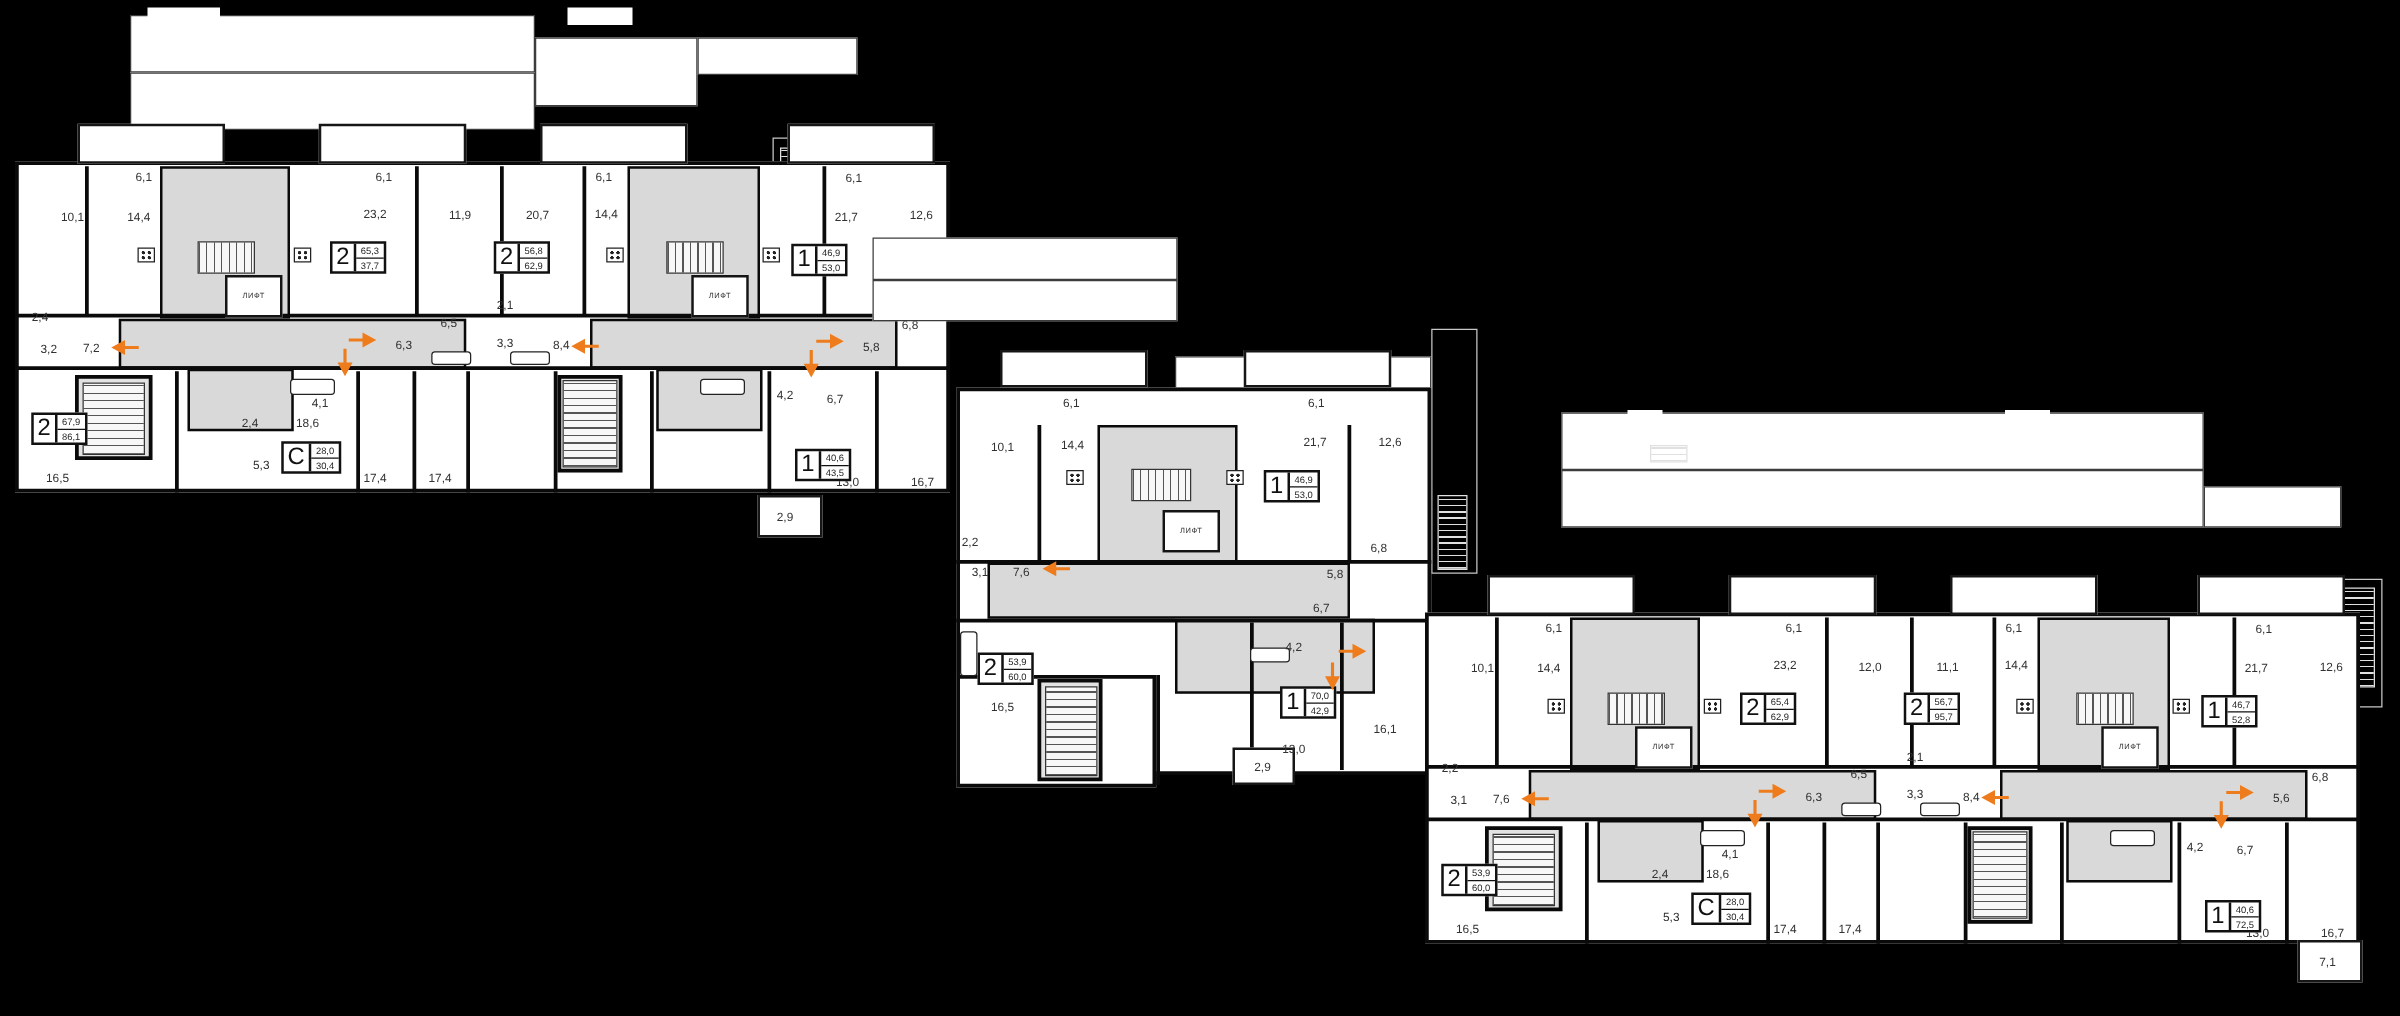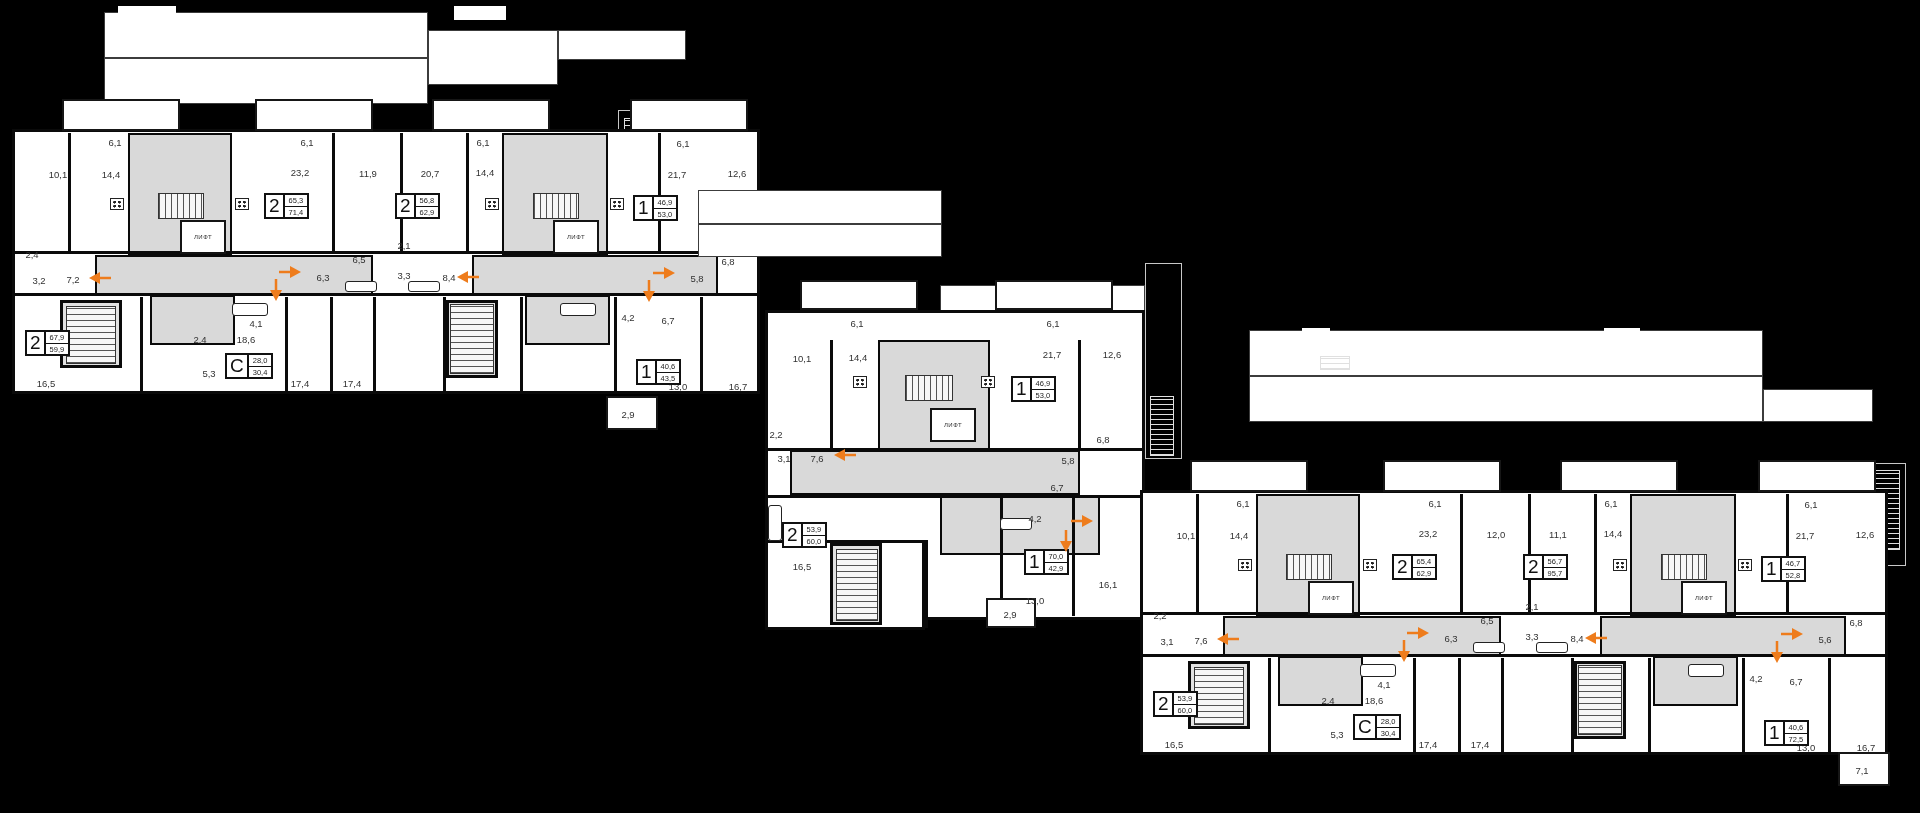--- a/index.html
+++ b/index.html
@@ -128,28 +128,28 @@
     <div class="rlabel" style="left: 246px; top: 339px;">18,6</div>
     <div class="rlabel" style="left: 300px; top: 383px;">17,4</div>
     <div class="rlabel" style="left: 352px; top: 383px;">17,4</div>
     <div class="rlabel" style="left: 678px; top: 386px;">13,0</div>
     <div class="rlabel" style="left: 738px; top: 386px;">16,7</div>
     <div class="rlabel" style="left: 628px; top: 414px;">2,9</div>
     <div class="apt" style="left: 25px; top: 330px;">
       <div class="apt-d">2</div>
       <div class="apt-v">
         <span>67,9</span>
-        <span>59,9</span>
+        <span>86,1</span>
       </div>
     </div>
     <div class="apt" style="left: 264px; top: 193px;">
       <div class="apt-d">2</div>
       <div class="apt-v">
         <span>65,3</span>
-        <span>71,4</span>
+        <span>37,7</span>
       </div>
     </div>
     <div class="apt" style="left: 395px; top: 193px;">
       <div class="apt-d">2</div>
       <div class="apt-v">
         <span>56,8</span>
         <span>62,9</span>
       </div>
     </div>
     <div class="apt" style="left: 633px; top: 195px;">

